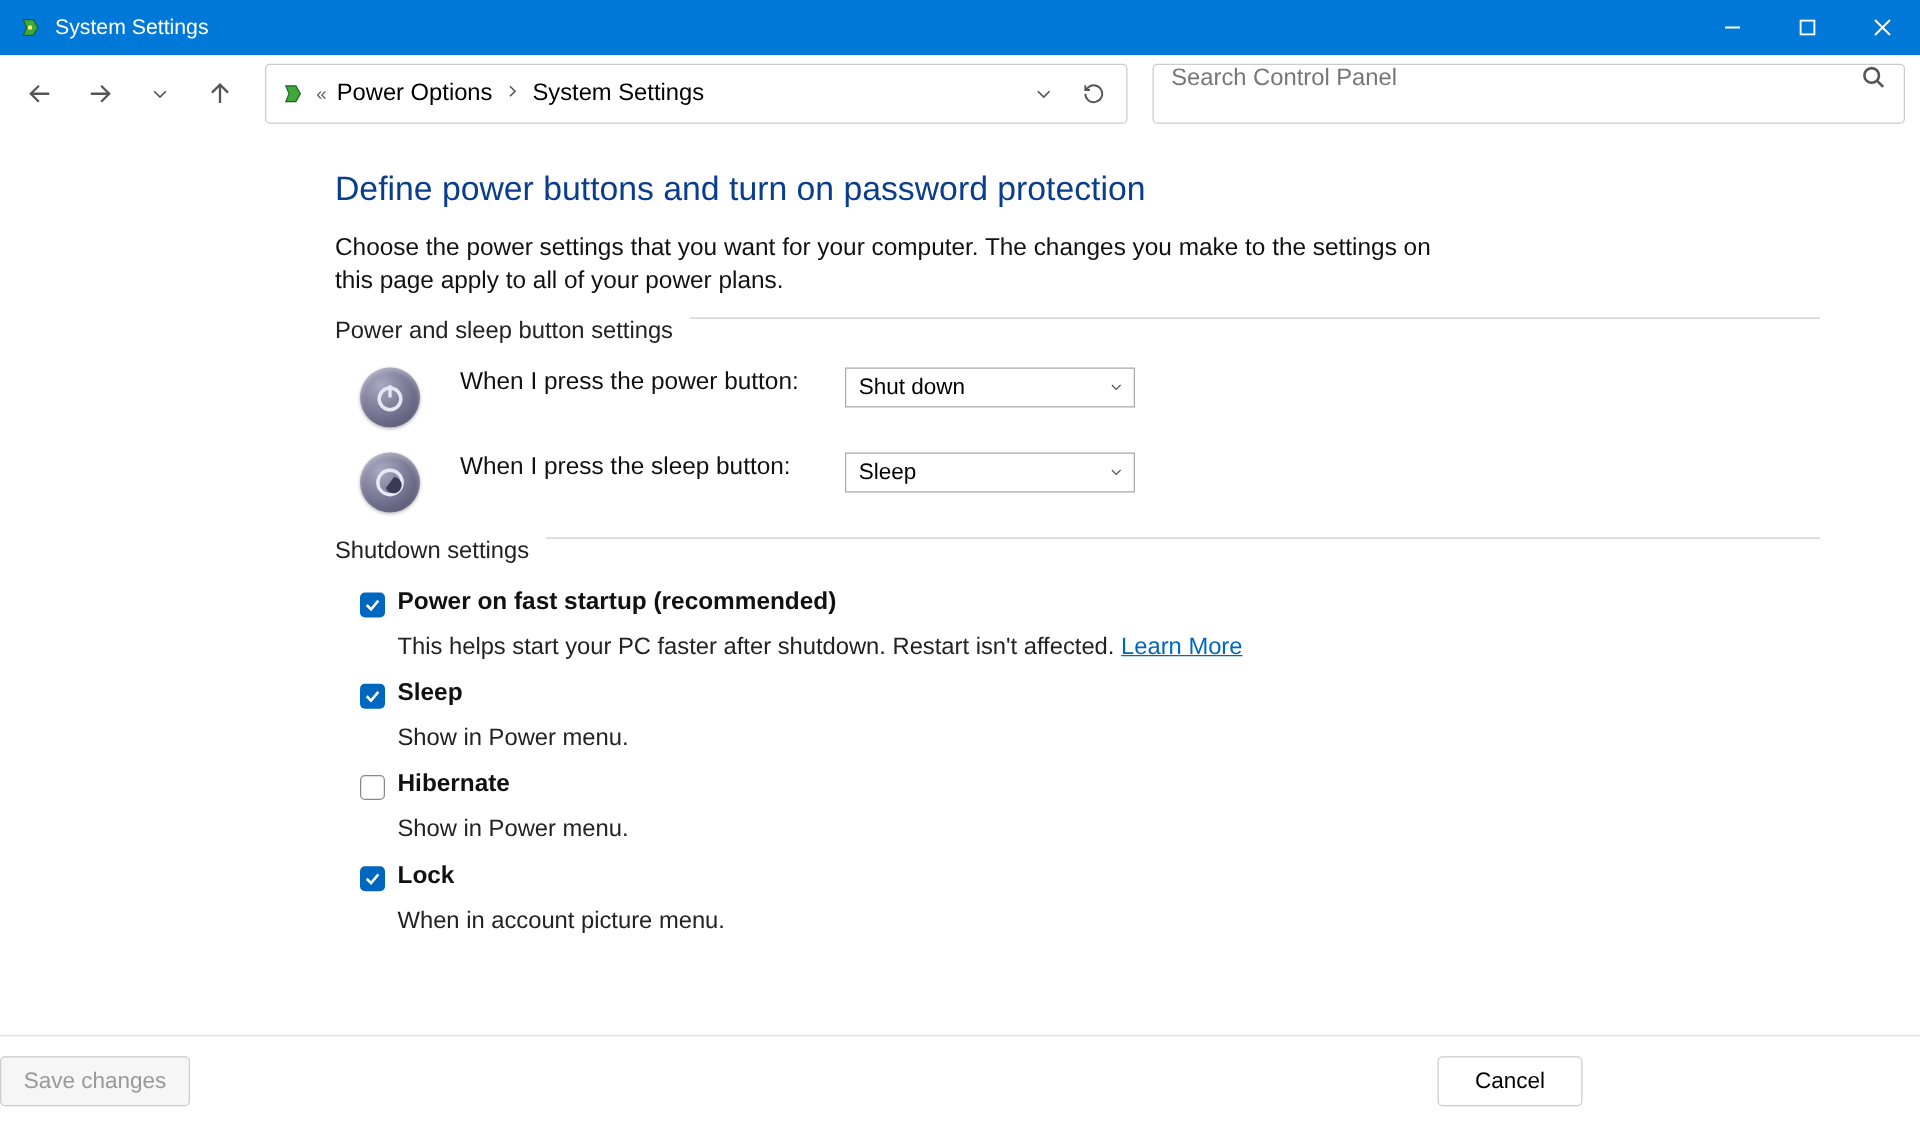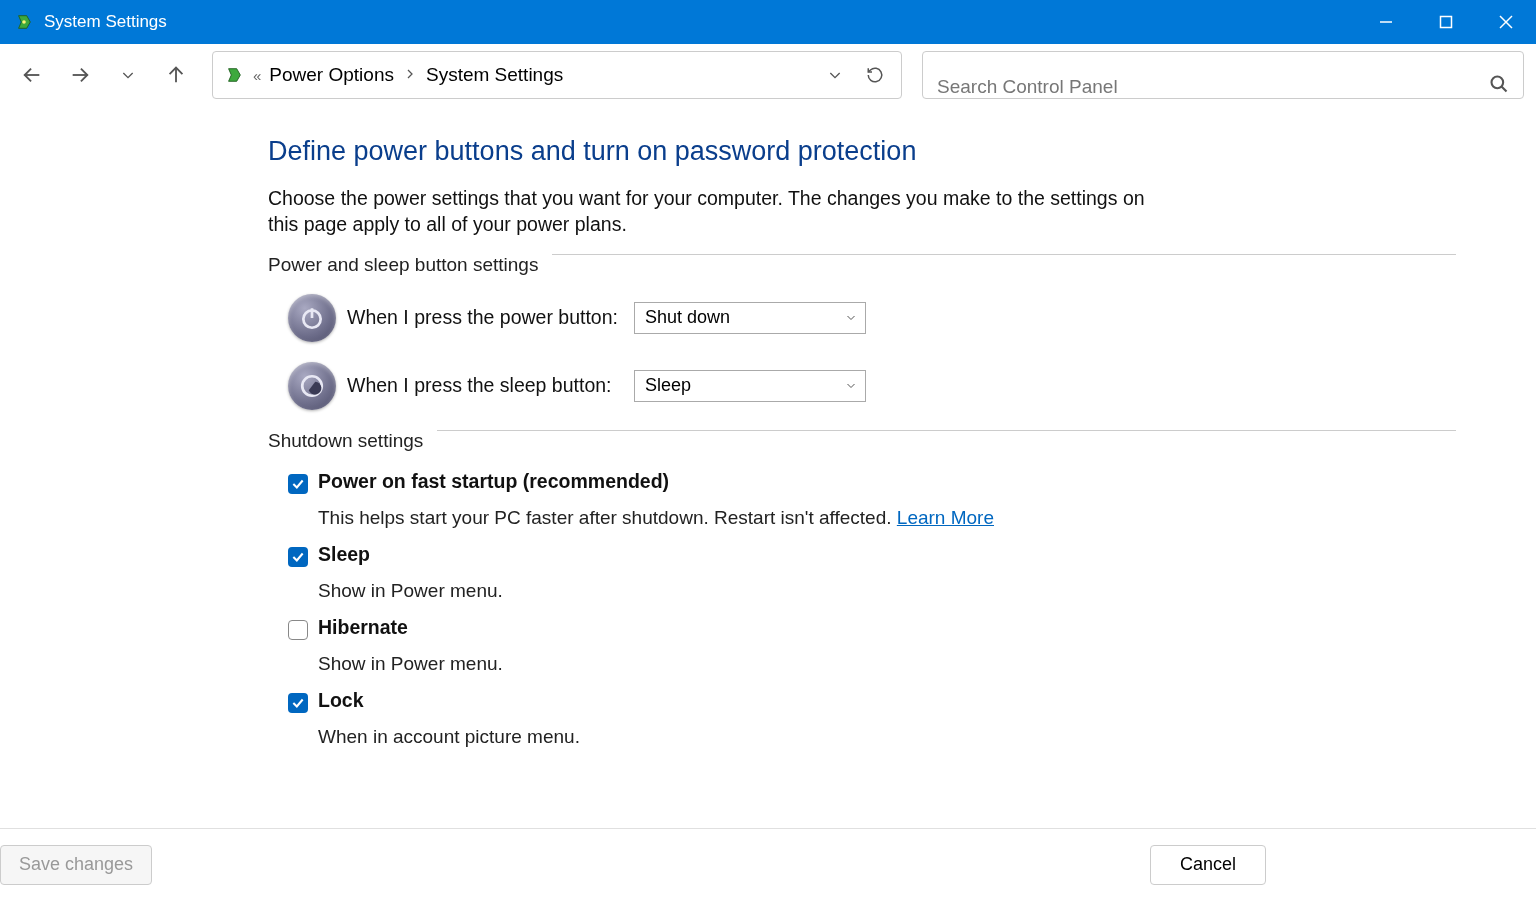--- a/index.html
+++ b/index.html
@@ -57,21 +57,21 @@
   .addr-chevron { color: #555; margin: 0 2px; }
   .addr-text { font-size: 19px; color: #000; }
   .addr-spacer { flex: 1; }
   .addr-btn { width: 32px; height: 32px; display:flex; align-items:center; justify-content:center; color:#555; }
   .searchbox {
     flex: 1;
     height: 48px;
     border: 1px solid #ccc;
     border-radius: 4px;
     display: flex;
-    align-items: flex-end;
+    align-items: flex-start;
     padding: 0 14px;
     margin-left: 12px;
     gap: 40px;
   }
   .searchbox input {
     flex: 1; border: none; outline: none;
     font-size: 19px; color: #333; background: transparent;
   }
   .searchbox input::placeholder { color: #777; }
   .search-icon { color: #555; }
@@ -106,24 +106,23 @@
     padding-right: 14px;
   }
   .section-header-line {
     flex: 1;
     height: 1px;
     background: #ccc;
   }
   
   .button-row {
     display: flex;
-    align-items: center;
     margin-left: 20px;
     margin-bottom: 20px;
-    gap: 11px;
+    gap: 32px;
   }
   .bicon {
     width: 48px; height: 48px; border-radius: 50%;
     background: radial-gradient(circle at 35% 30%, #a9a9c2 0%, #6d6d8a 60%, #4a4a66 100%);
     display:flex; align-items:center; justify-content:center;
     box-shadow: inset 0 2px 4px rgba(255,255,255,0.4), 0 1px 3px rgba(0,0,0,0.3);
   }
   .button-label { font-size: 19.5px; color:#111; width: 276px; }
   .dropdown {
     width: 232px; height: 32px;

